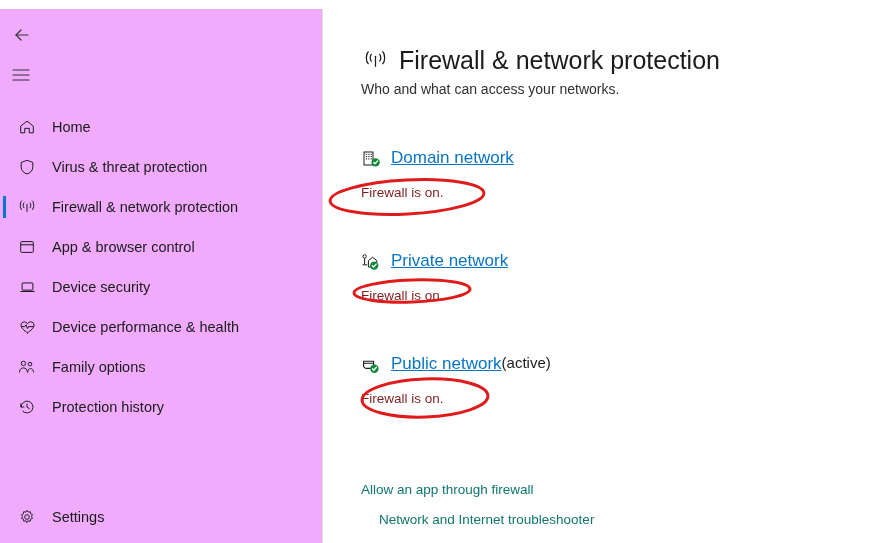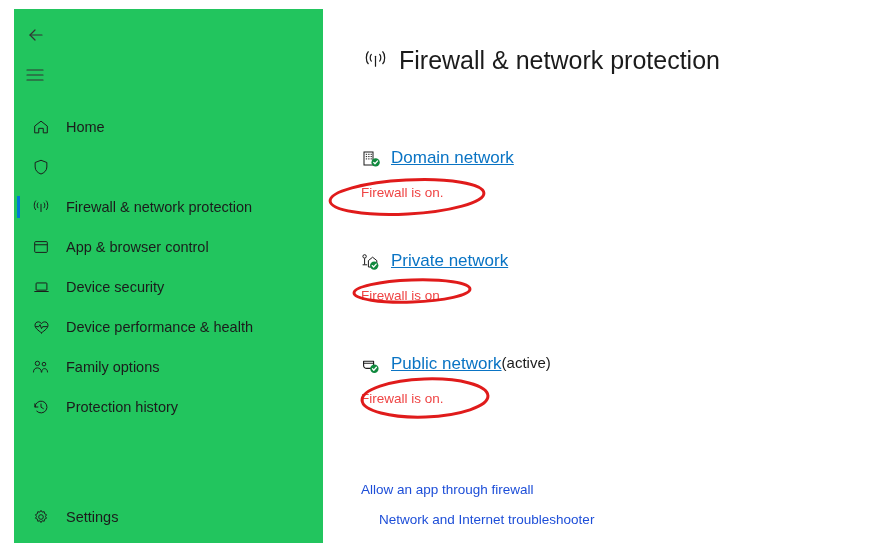--- a/index.html
+++ b/index.html
@@ -27,24 +27,24 @@
   #app-window {
     position: absolute;
     left: 0; top: 9px;
     width: 872px; height: 534px;
     background: #ffffff;
   }
 
   
   #sidebar {
     position: absolute;
-    left: 14px; top: 0;
+    left: 0; top: 0;
     width: 323px;
     height: 534px;
-    background: #22c55e;
+    background: #f0abfc;
     border-right: 1px solid #dcdcdc;
     box-sizing: border-box;
   }
 
   .nav-top-btn {
     position: absolute;
     width: 44px; height: 36px;
     display: flex;
     align-items: center;
     justify-content: flex-start;
@@ -175,32 +175,32 @@
   }
   .net-active-tag {
     font-size: 15px;
     color: #1b1b1b;
     white-space: nowrap;
     line-height: 1;
   }
   .net-status {
     margin-top: 12px;
     font-size: 13.5px;
-    color: #ef4444;
+    color: #7f1d1d;
     white-space: nowrap;
   }
 
   
   .link-list { position: absolute; left: 38px; }
   #link-0 { top: 471px; }
   #link-1 { top: 501px; margin-left: 18px; }
   #link-2 { top: 531px; }
   .content-link {
     font-size: 13.5px;
-    color: #1d4ed8;
+    color: #0f766e;
     text-decoration: none;
     white-space: nowrap;
     cursor: pointer;
   }
 
   
   #annotations {
     position: absolute;
     left: 0; top: 0;
     width: 872px; height: 543px;
@@ -245,20 +245,21 @@
         </span>
         <span class="nav-label">Home</span>
       </div>
 
       <div class="nav-item">
         <span class="nav-icon">
           <svg width="18" height="18" viewBox="0 0 20 20" fill="none" stroke="#1b1b1b" stroke-width="1.1" stroke-linejoin="round">
             <path d="M10 2.5 L16.5 5 V10 C16.5 14 13.5 16.6 10 17.8 C6.5 16.6 3.5 14 3.5 10 V5 Z"></path>
           </svg>
         </span>
+        <span class="nav-label">Virus &amp; threat protection</span>
       </div>
 
 
       <div class="nav-item active">
         <span class="nav-icon">
           <svg width="20" height="18" viewBox="0 0 22 18" fill="none" stroke="#1b1b1b" stroke-width="1.1" stroke-linecap="round">
             <path d="M11 6 V14"></path>
             <path d="M7.6 4.4 C6.4 5.6 6.4 8.6 7.6 9.9"></path>
             <path d="M14.4 4.4 C15.6 5.6 15.6 8.6 14.4 9.9"></path>
             <path d="M5.1 2.3 C3 4.3 3 10 5.1 12"></path>
@@ -345,20 +346,21 @@
           <path d="M11 6 V14"></path>
           <path d="M7.6 4.4 C6.4 5.6 6.4 8.6 7.6 9.9"></path>
           <path d="M14.4 4.4 C15.6 5.6 15.6 8.6 14.4 9.9"></path>
           <path d="M5.1 2.3 C3 4.3 3 10 5.1 12"></path>
           <path d="M16.9 2.3 C19 4.3 19 10 16.9 12"></path>
         </svg>
       </span>
       <h1 id="page-title">Firewall &amp; network protection</h1>
     </div>
 
+    <div id="page-subtitle">Who and what can access your networks.</div>
 
     <section class="net-block" id="net-block-0">
       <div class="net-head">
         <span class="net-icon-wrap">
           <svg width="22" height="20" viewBox="0 0 22 20">
             <g fill="none" stroke="#1b1b1b" stroke-width="1">
               <rect x="3" y="3" width="9" height="13"></rect>
               <path d="M4.8 5.3 h1.3 M7.2 5.3 h1.3 M9.6 5.3 h1.3"></path>
               <path d="M4.8 7.6 h1.3 M7.2 7.6 h1.3 M9.6 7.6 h1.3"></path>
               <path d="M4.8 9.9 h1.3 M7.2 9.9 h1.3 M9.6 9.9 h1.3"></path>

